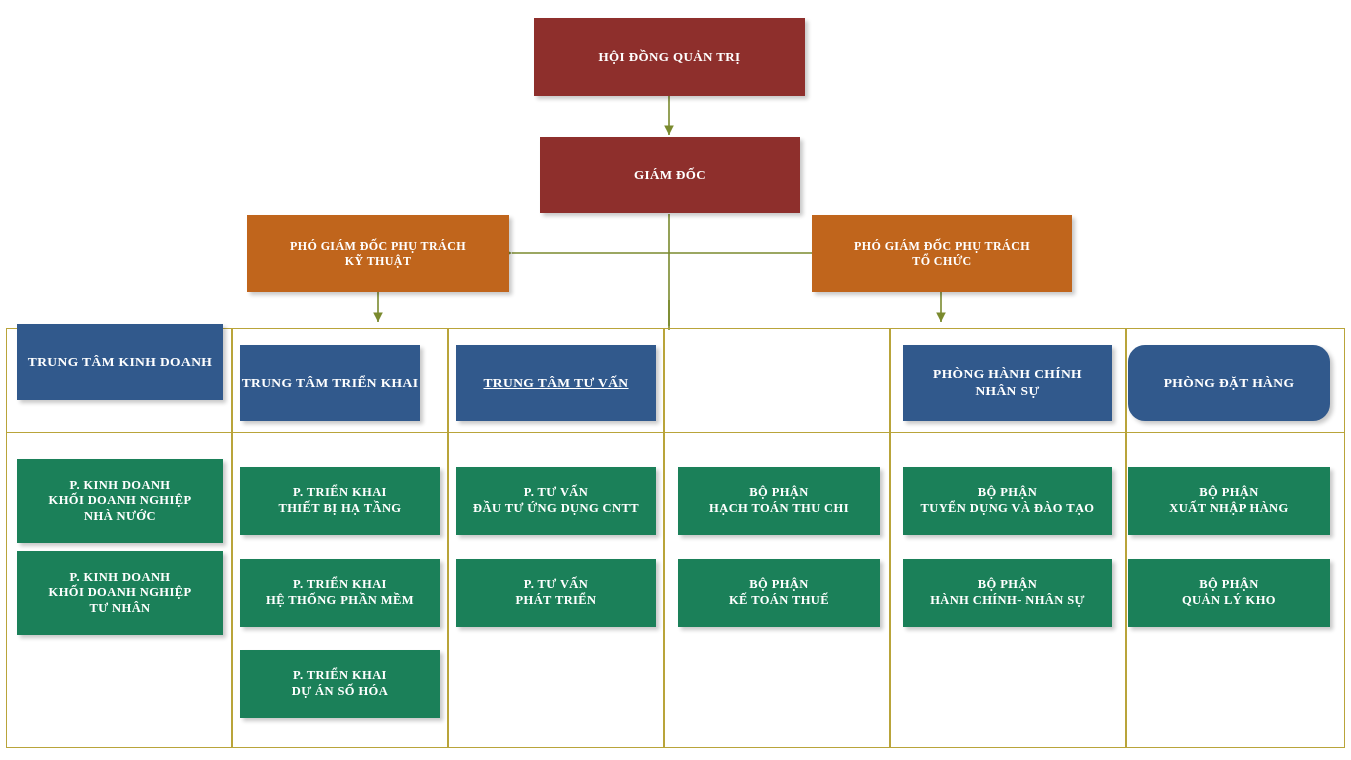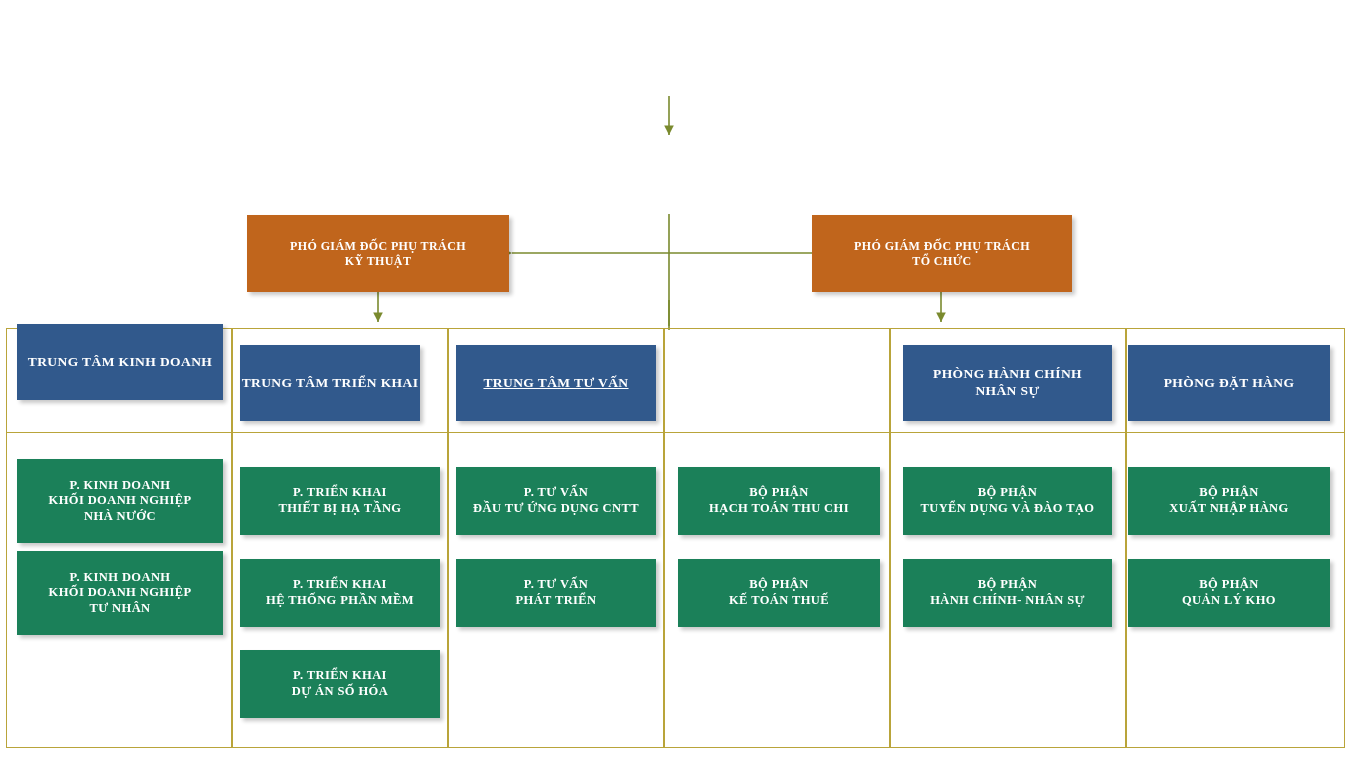--- a/index.html
+++ b/index.html
@@ -89,21 +89,23 @@
 
     <path d="M512,253 L1067,253" stroke="#7a8a2e" stroke-width="1.6" fill="none" marker-end="url(#arrow)" marker-start="url(#arrowL)"></path>
 
     <path d="M378,292 L378,322" stroke="#7a8a2e" stroke-width="1.6" fill="none" marker-end="url(#arrow)"></path>
 
     <path d="M941,292 L941,322" stroke="#7a8a2e" stroke-width="1.6" fill="none" marker-end="url(#arrow)"></path>
 
     <path d="M669,300 L669,326" stroke="#7a8a2e" stroke-width="1.6" fill="none"></path>
   </svg>
 
+  <div class="box lvl-board shadow" style="left:534px; top:18px; width:271px; height:78px;">HỘI ĐỒNG QUẢN TRỊ</div>
 
+  <div class="box lvl-dir shadow" style="left:540px; top:137px; width:260px; height:76px;">GIÁM ĐỐC</div>
 
   <div class="box lvl-deputy shadow" style="left:247px; top:215px; width:262px; height:77px;">PHÓ GIÁM ĐỐC PHỤ TRÁCH
 KỸ THUẬT</div>
 
   <div class="box lvl-deputy shadow" style="left:812px; top:215px; width:260px; height:77px;">PHÓ GIÁM ĐỐC PHỤ TRÁCH
 TỔ CHỨC</div>
 
   <div class="group-frame" style="left:6px; top:328px; width:1339px; height:420px;"></div>
 
   <div class="group-frame" style="left:6px; top:328px; width:1339px; height:105px;"></div>
@@ -142,19 +144,19 @@
   <div class="box lvl-dept shadow" style="left:678px; top:559px; width:202px; height:68px;">BỘ PHẬN
 KẾ TOÁN THUẾ</div>
 
   <div class="box lvl-center shadow" style="left:903px; top:345px; width:209px; height:76px;">PHÒNG HÀNH CHÍNH
 NHÂN SỰ</div>
   <div class="box lvl-dept shadow" style="left:903px; top:467px; width:209px; height:68px;">BỘ PHẬN
 TUYỂN DỤNG VÀ ĐÀO TẠO</div>
   <div class="box lvl-dept shadow" style="left:903px; top:559px; width:209px; height:68px;">BỘ PHẬN
 HÀNH CHÍNH- NHÂN SỰ</div>
 
-  <div class="box lvl-center shadow" style="left:1128px; top:345px; width:202px; height:76px;">PHÒNG ĐẶT HÀNG</div>
+  <div class="box lvl-center shadow" style="left:1128px; top:345px; width:202px; height:76px;border-radius:17px;">PHÒNG ĐẶT HÀNG</div>
   <div class="box lvl-dept shadow" style="left:1128px; top:467px; width:202px; height:68px;">BỘ PHẬN
 XUẤT NHẬP HÀNG</div>
   <div class="box lvl-dept shadow" style="left:1128px; top:559px; width:202px; height:68px;">BỘ PHẬN
 QUẢN LÝ KHO</div>
 
 </div>
 
 </body></html>

